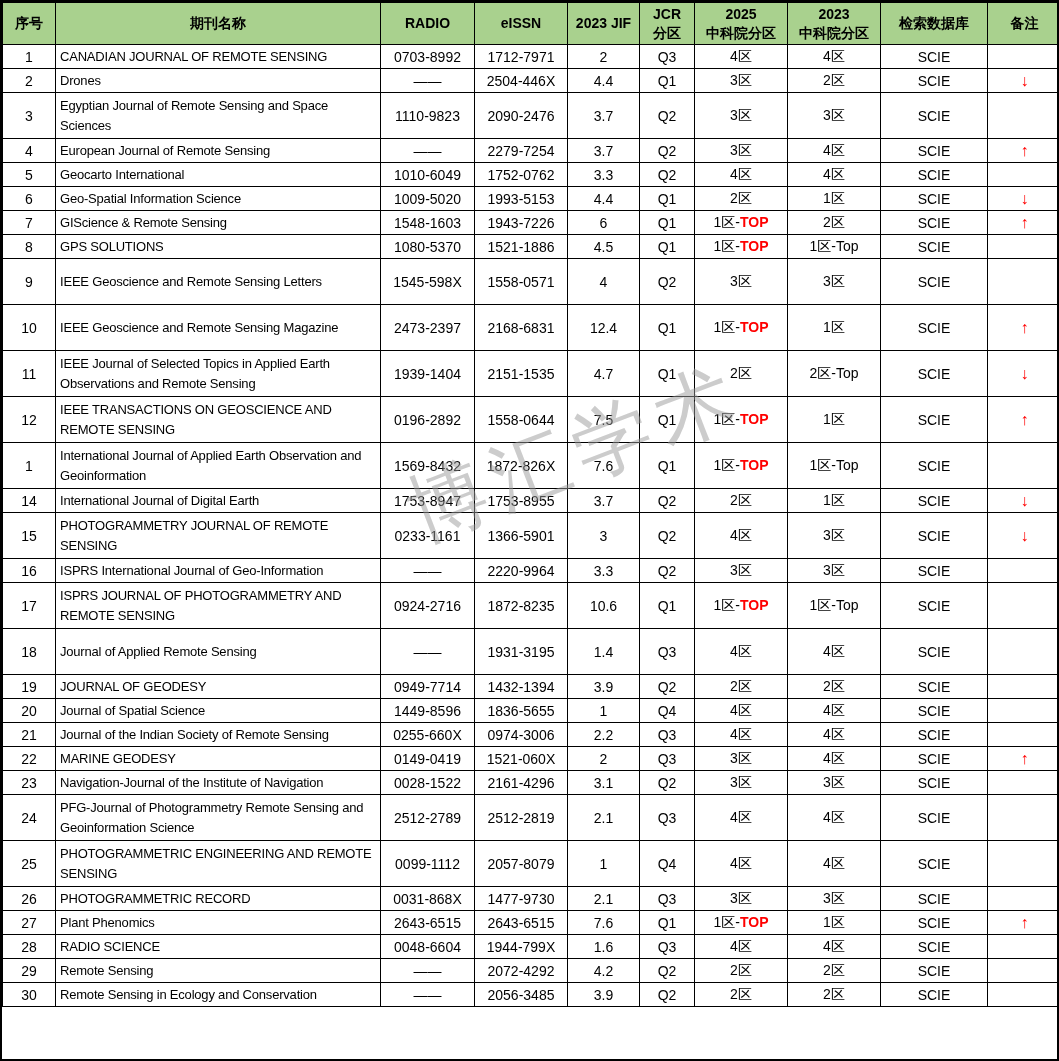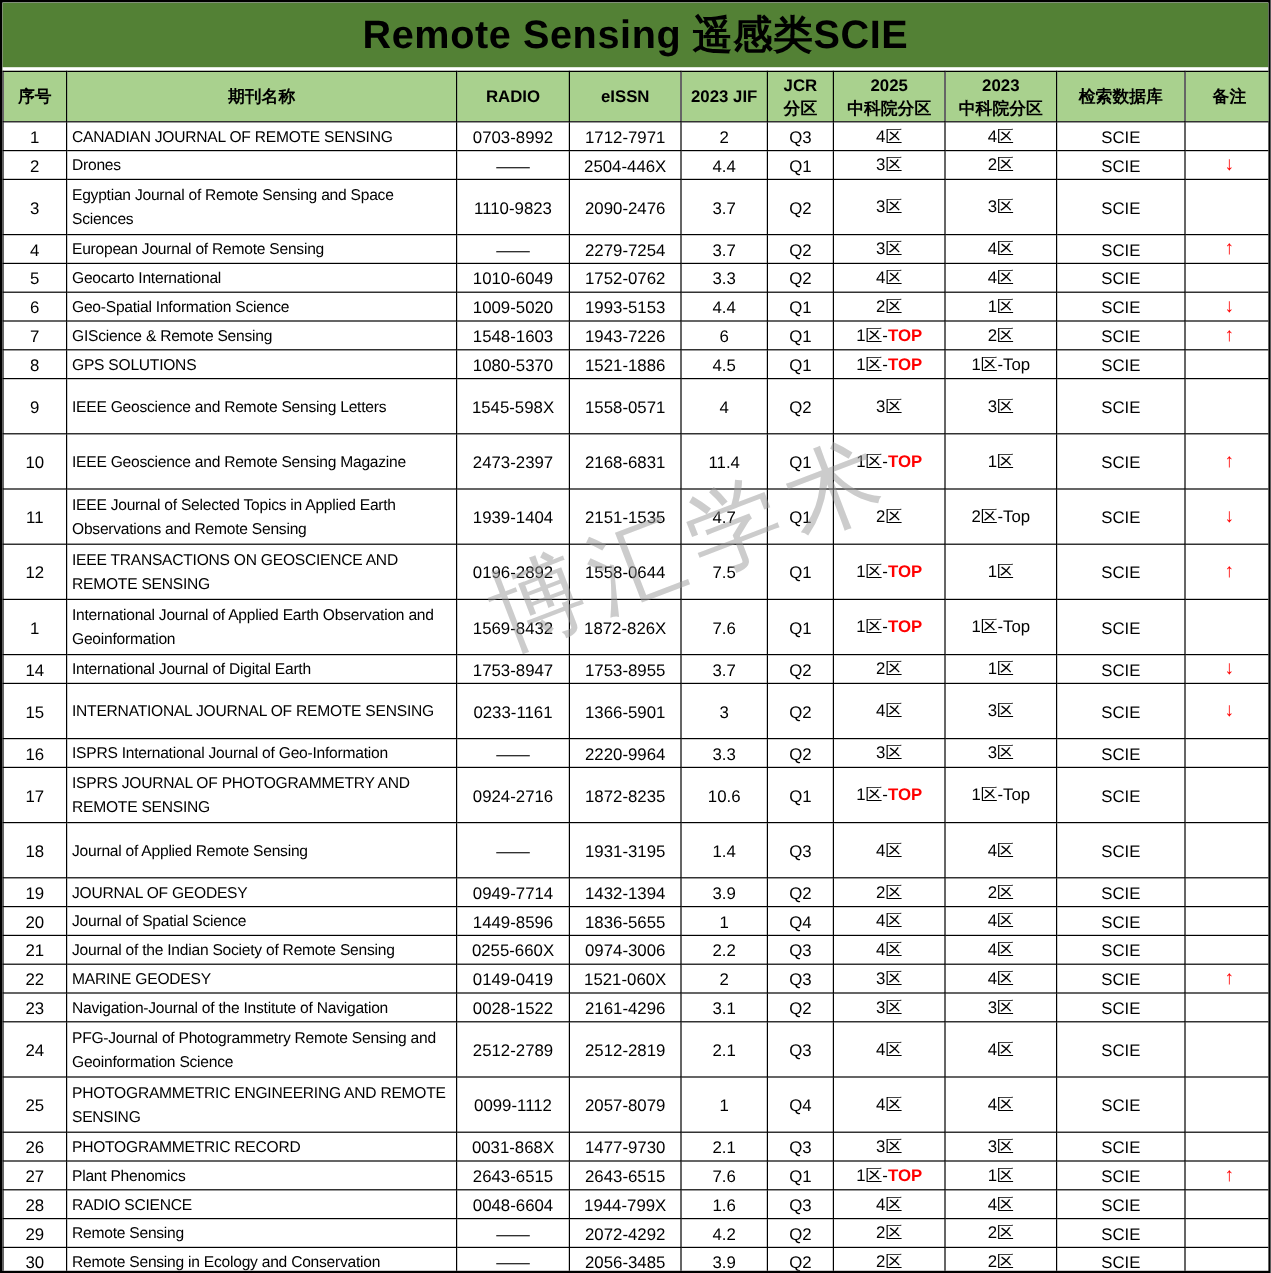--- a/index.html
+++ b/index.html
@@ -98,21 +98,20 @@
     white-space: nowrap;
     pointer-events: none;
     z-index: 5;
     font-family: "DejaVu Serif", serif;
   }
 </style>
 </head>
 <body>
 
 <div class="sheet">
-  <div class="title-bar">Remote Sensing 遥感类SCIE</div>
 
   <table class="journal-table">
     <colgroup>
         <col class="col-no">
         <col class="col-name">
         <col class="col-issn">
         <col class="col-eissn">
         <col class="col-jif">
         <col class="col-jcr">
         <col class="col-cas2025">
@@ -244,21 +243,21 @@
           <td class="c-cas2025">3区</td>
           <td class="c-cas2023">3区</td>
           <td class="c-db">SCIE</td>
           <td class="c-note"></td>
         </tr>
         <tr class="r tall">
           <td class="c-no">10</td>
           <td class="c-name">IEEE Geoscience and Remote Sensing Magazine</td>
           <td class="c-issn">2473-2397</td>
           <td class="c-eissn">2168-6831</td>
-          <td class="c-jif">11.4</td>
+          <td class="c-jif">12.4</td>
           <td class="c-jcr">Q1</td>
           <td class="c-cas2025"><span>1区-</span><span class="top-label">TOP</span></td>
           <td class="c-cas2023">1区</td>
           <td class="c-db">SCIE</td>
           <td class="c-note">↑</td>
         </tr>
         <tr class="r tall">
           <td class="c-no">11</td>
           <td class="c-name">IEEE Journal of Selected Topics in Applied Earth Observations and Remote Sensing</td>
           <td class="c-issn">1939-1404</td>
@@ -301,21 +300,21 @@
           <td class="c-eissn">1753-8955</td>
           <td class="c-jif">3.7</td>
           <td class="c-jcr">Q2</td>
           <td class="c-cas2025">2区</td>
           <td class="c-cas2023">1区</td>
           <td class="c-db">SCIE</td>
           <td class="c-note">↓</td>
         </tr>
         <tr class="r tall">
           <td class="c-no">15</td>
-          <td class="c-name">INTERNATIONAL JOURNAL OF REMOTE SENSING</td>
+          <td class="c-name">PHOTOGRAMMETRY JOURNAL OF REMOTE SENSING</td>
           <td class="c-issn">0233-1161</td>
           <td class="c-eissn">1366-5901</td>
           <td class="c-jif">3</td>
           <td class="c-jcr">Q2</td>
           <td class="c-cas2025">4区</td>
           <td class="c-cas2023">3区</td>
           <td class="c-db">SCIE</td>
           <td class="c-note">↓</td>
         </tr>
         <tr class="r">

